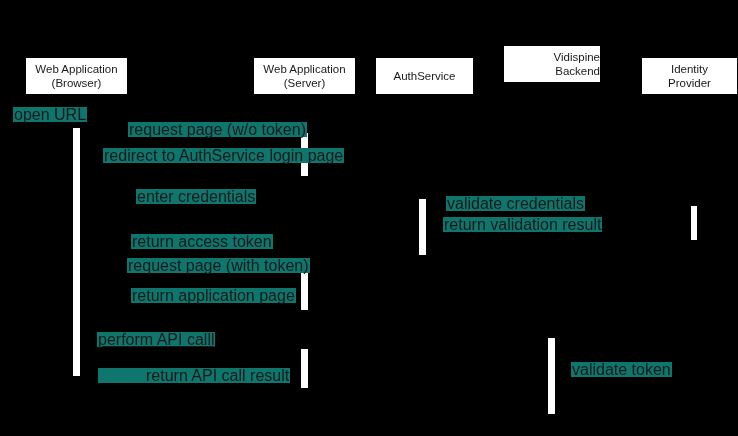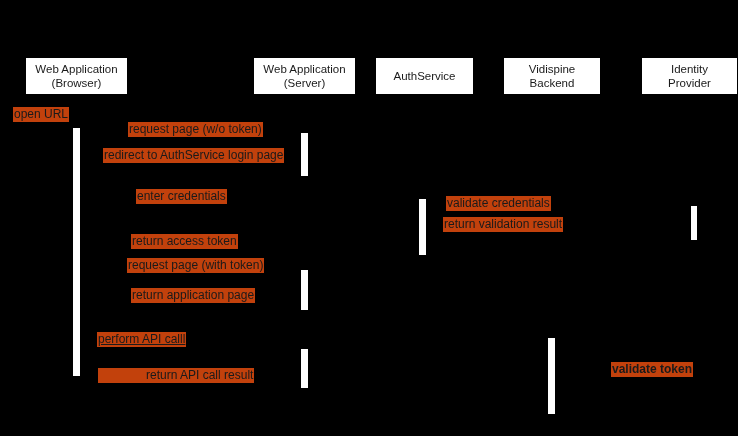--- a/index.html
+++ b/index.html
@@ -40,23 +40,23 @@
     background: #000000;
   }
   .activation {
     position: absolute;
     background: #ffffff;
     border: 1px solid #000000;
     box-sizing: border-box;
   }
   .msg-label {
     position: absolute;
-    background: #c2410c;
+    background: #0f766e;
     color: #1a1a1a;
-    font-size: 12px;
+    font-size: 16px;
     line-height: 13px;
     padding: 1px 1px 1px 1px;
     white-space: nowrap;
   }
   .msg-arrow {
     position: absolute;
     height: 1px;
     background: #000000;
   }
 </style>
@@ -84,27 +84,27 @@
     <div class="activation" style="left: 72px; top: 127px; width: 9px; height: 250px;"></div>
     <div class="activation" style="left: 300px; top: 132px; width: 9px; height: 45px;"></div>
     <div class="activation" style="left: 300px; top: 269px; width: 9px; height: 42px;"></div>
     <div class="activation" style="left: 300px; top: 348px; width: 9px; height: 41px;"></div>
     <div class="activation" style="left: 418px; top: 198px; width: 9px; height: 58px;"></div>
     <div class="activation" style="left: 690px; top: 205px; width: 8px; height: 36px;"></div>
     <div class="activation" style="left: 547px; top: 337px; width: 9px; height: 78px;"></div>
     <div class="lifeline-head" style="left: 25px; top: 57px; width: 103px; height: 38px;"><span class="ln">Web Application</span><span class="ln">(Browser)</span></div>
     <div class="lifeline-head" style="left: 253px; top: 57px; width: 103px; height: 38px;"><span class="ln">Web Application</span><span class="ln">(Server)</span></div>
     <div class="lifeline-head" style="left: 375px; top: 57px; width: 99px; height: 38px;"><span class="ln">AuthService</span></div>
-    <div class="lifeline-head" style="left: 503px; top: 57px; width: 98px; height: 38px;"><span class="ln">Vidispine</span><span class="ln">Backend</span></div>
+    <div class="lifeline-head" style="left: 503px; top: 45px; width: 98px; height: 38px; align-items: flex-end;"><span class="ln">Vidispine</span><span class="ln">Backend</span></div>
     <div class="lifeline-head" style="left: 641px; top: 57px; width: 97px; height: 38px;"><span class="ln">Identity</span><span class="ln">Provider</span></div>
     <div class="msg-label" style="left: 13px; top: 107px;">open URL</div>
     <div class="msg-label" style="left: 128px; top: 122px;">request page (w/o token)</div>
     <div class="msg-label" style="left: 103px; top: 148px;">redirect to AuthService login page</div>
     <div class="msg-label" style="left: 136px; top: 189px;">enter credentials</div>
     <div class="msg-label" style="left: 446px; top: 196px;">validate credentials</div>
     <div class="msg-label" style="left: 443px; top: 217px;">return validation result</div>
     <div class="msg-label" style="left: 131px; top: 234px;">return access token</div>
     <div class="msg-label" style="left: 127px; top: 258px;">request page (with token)</div>
     <div class="msg-label" style="left: 131px; top: 288px;">return application page</div>
     <div class="msg-label" style="left: 97px; top: 332px; text-decoration: underline;">perform API calll</div>
-    <div class="msg-label" style="left: 611px; top: 362px; font-weight: bold;">validate token</div>
+    <div class="msg-label" style="left: 571px; top: 362px;">validate token</div>
     <div class="msg-label" style="left: 98px; top: 368px; padding-left: 48px;">return API call result</div>
   </div>
 
 </body></html>

